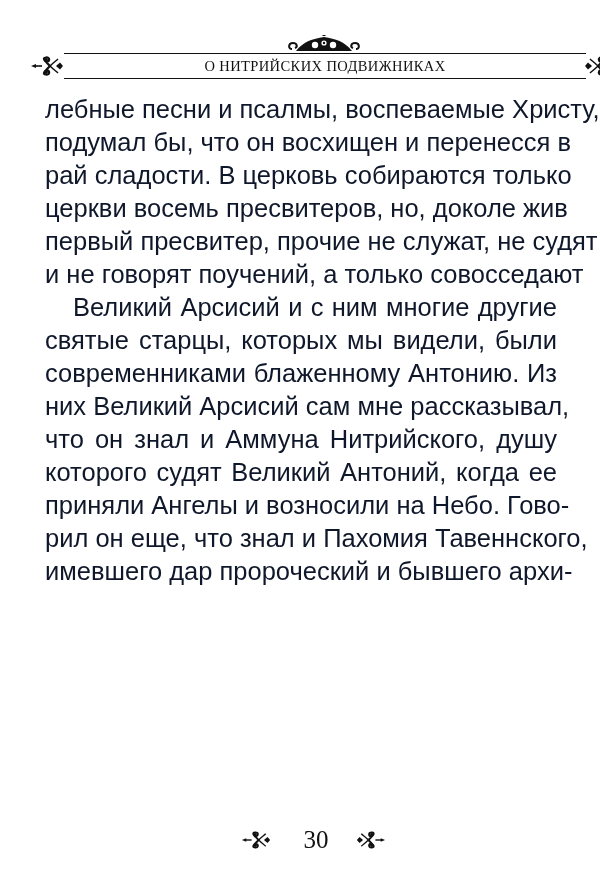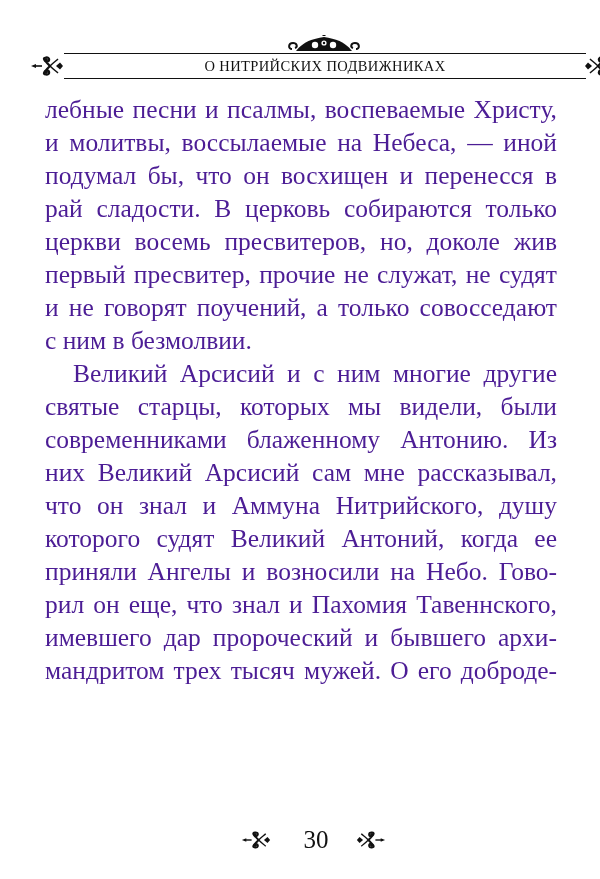--- a/index.html
+++ b/index.html
@@ -15,22 +15,22 @@
   .header .side-orn.left { left: 6px; }
   .header .side-orn.right { left: 560px; }
   .header .title {
     position: absolute; left: 40px; width: 522px; top: 27px; text-align: center;
     font-family: "Liberation Serif", serif; font-size: 14.5px; letter-spacing: 0.4px;
     color: #111; line-height: 18px;
   }
 
   .body-text {
     position: absolute; left: 45px; top: 93px; width: 512px;
-    font-family: Liberation Serif, serif; font-size: 25.5px; line-height: 33px;
-    color: #4c1d95;
+    font-family: Liberation Sans, sans-serif; font-size: 25.5px; line-height: 33px;
+    color: #0f172a;
   }
   .body-text .line { display: block; white-space: nowrap; text-align: justify; text-align-last: justify; height: 33px; }
   .body-text .line.last { text-align-last: left; }
   .body-text .line.indent { padding-left: 28px; }
 
   .footer { position: absolute; left: 16px; top: 825px; width: 600px; height: 30px; }
   .footer .pnum {
     position: absolute; left: 270px; width: 60px; top: 0; text-align: center;
     font-family: "Liberation Serif", serif; font-size: 25px; line-height: 30px; color: #111;
   }
@@ -79,39 +79,36 @@
         <path d="M20 10 C24 14 26 15 28 17" fill="none" stroke="#111" stroke-width="1.5"></path>
         <path d="M26 10 L30 6.5 L33 10 L30 13.5 Z" fill="#111"></path>
       </g>
     </svg>
     <div class="rule bottom"></div>
   </div>
 
   <div class="body-text">
     <div>
       <span class="line">лебные песни и псалмы, воспеваемые Христу,</span>
-      <span class="line">и молитвы, воссылаемые на Небеса, — иной</span>
       <span class="line">подумал бы, что он восхищен и перенесся в</span>
       <span class="line">рай сладости. В церковь собираются только</span>
       <span class="line">церкви восемь пресвитеров, но, доколе жив</span>
       <span class="line">первый пресвитер, прочие не служат, не судят</span>
       <span class="line">и не говорят поучений, а только совосседают</span>
-      <span class="line last">с ним в безмолвии.</span>
     </div>
     <div>
       <span class="line indent">Великий Арсисий и с ним многие другие</span>
       <span class="line">святые старцы, которых мы видели, были</span>
       <span class="line">современниками блаженному Антонию. Из</span>
       <span class="line">них Великий Арсисий сам мне рассказывал,</span>
       <span class="line">что он знал и Аммуна Нитрийского, душу</span>
       <span class="line">которого судят Великий Антоний, когда ее</span>
       <span class="line">приняли Ангелы и возносили на Небо. Гово-</span>
       <span class="line">рил он еще, что знал и Пахомия Тавеннского,</span>
       <span class="line">имевшего дар пророческий и бывшего архи-</span>
-      <span class="line">мандритом трех тысяч мужей. О его доброде-</span>
     </div>
   </div>
 
   <div class="footer">
     <svg class="f-orn left" viewBox="0 0 34 20">
       <path d="M1 10 L6 8 L6 12 Z" fill="#111"></path>
       <rect x="4" y="9.2" width="8" height="1.6" fill="#111"></rect>
       <path d="M20 10 C14 4 12 2 16 1.5 C20 1 20 5 17 6" fill="none" stroke="#111" stroke-width="2.2"></path>
       <path d="M20 10 C14 16 12 18 16 18.5 C20 19 20 15 17 14" fill="none" stroke="#111" stroke-width="2.2"></path>
       <circle cx="16" cy="4" r="2" fill="#111"></circle>

